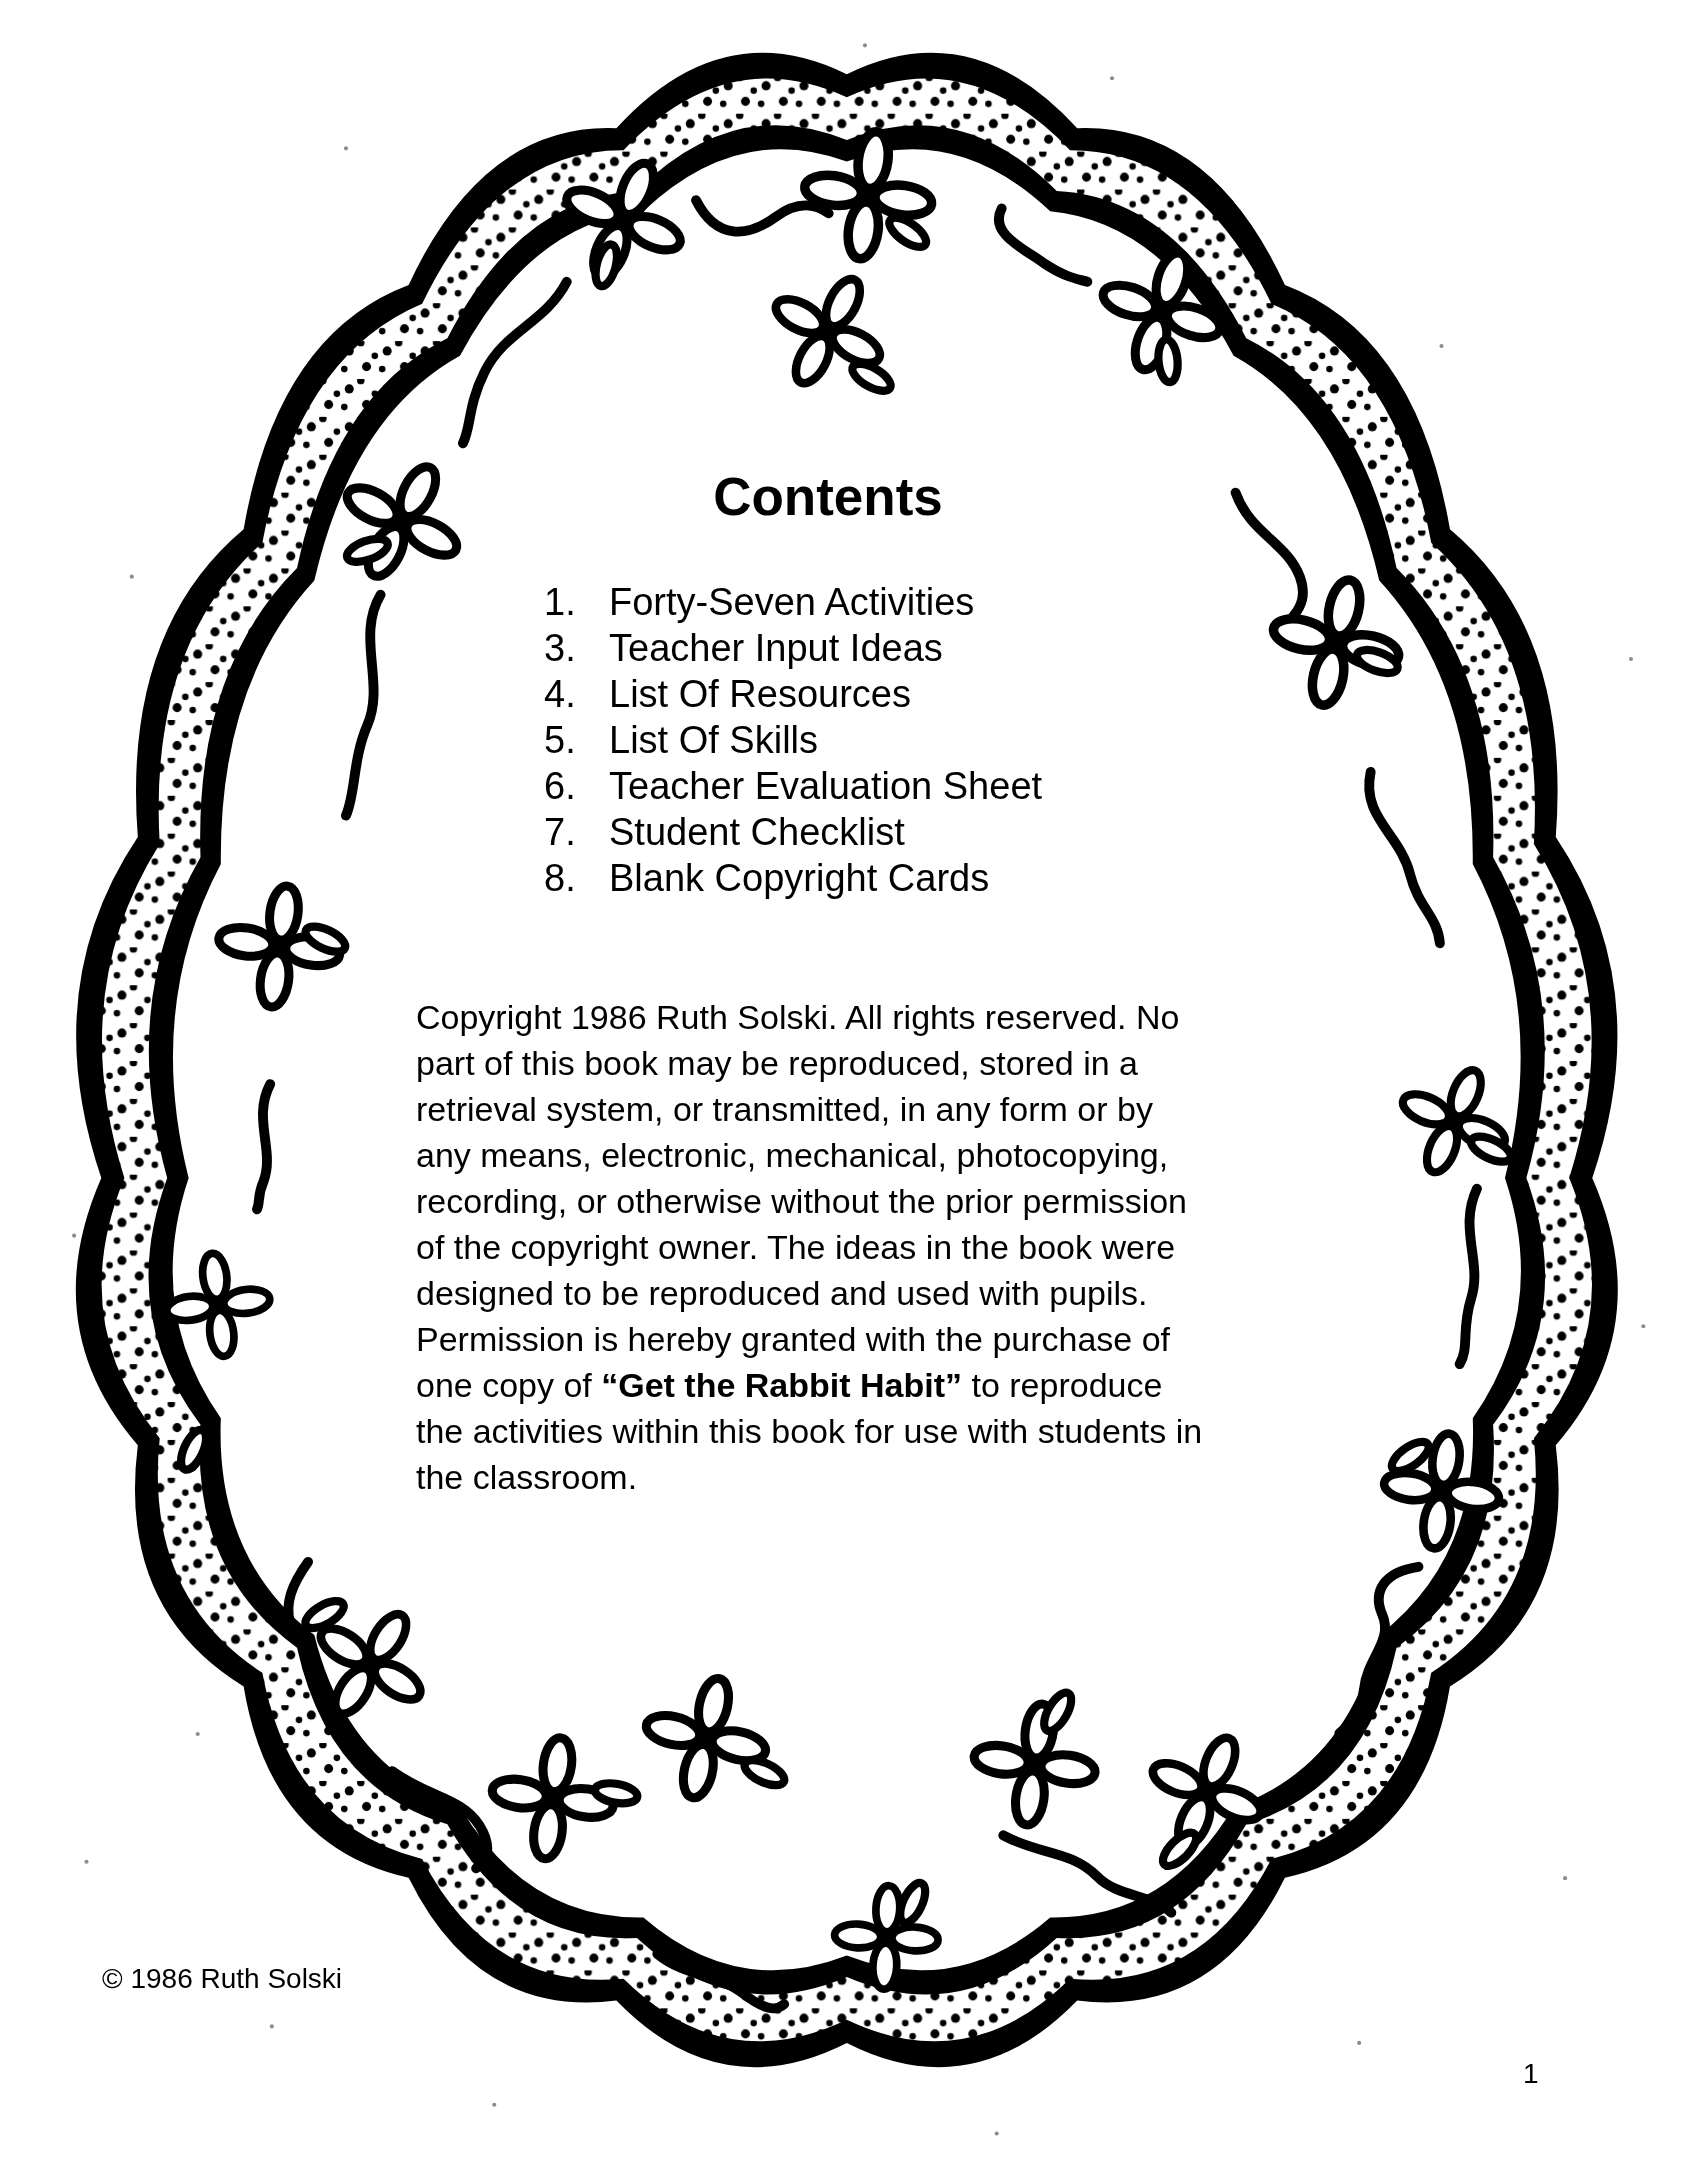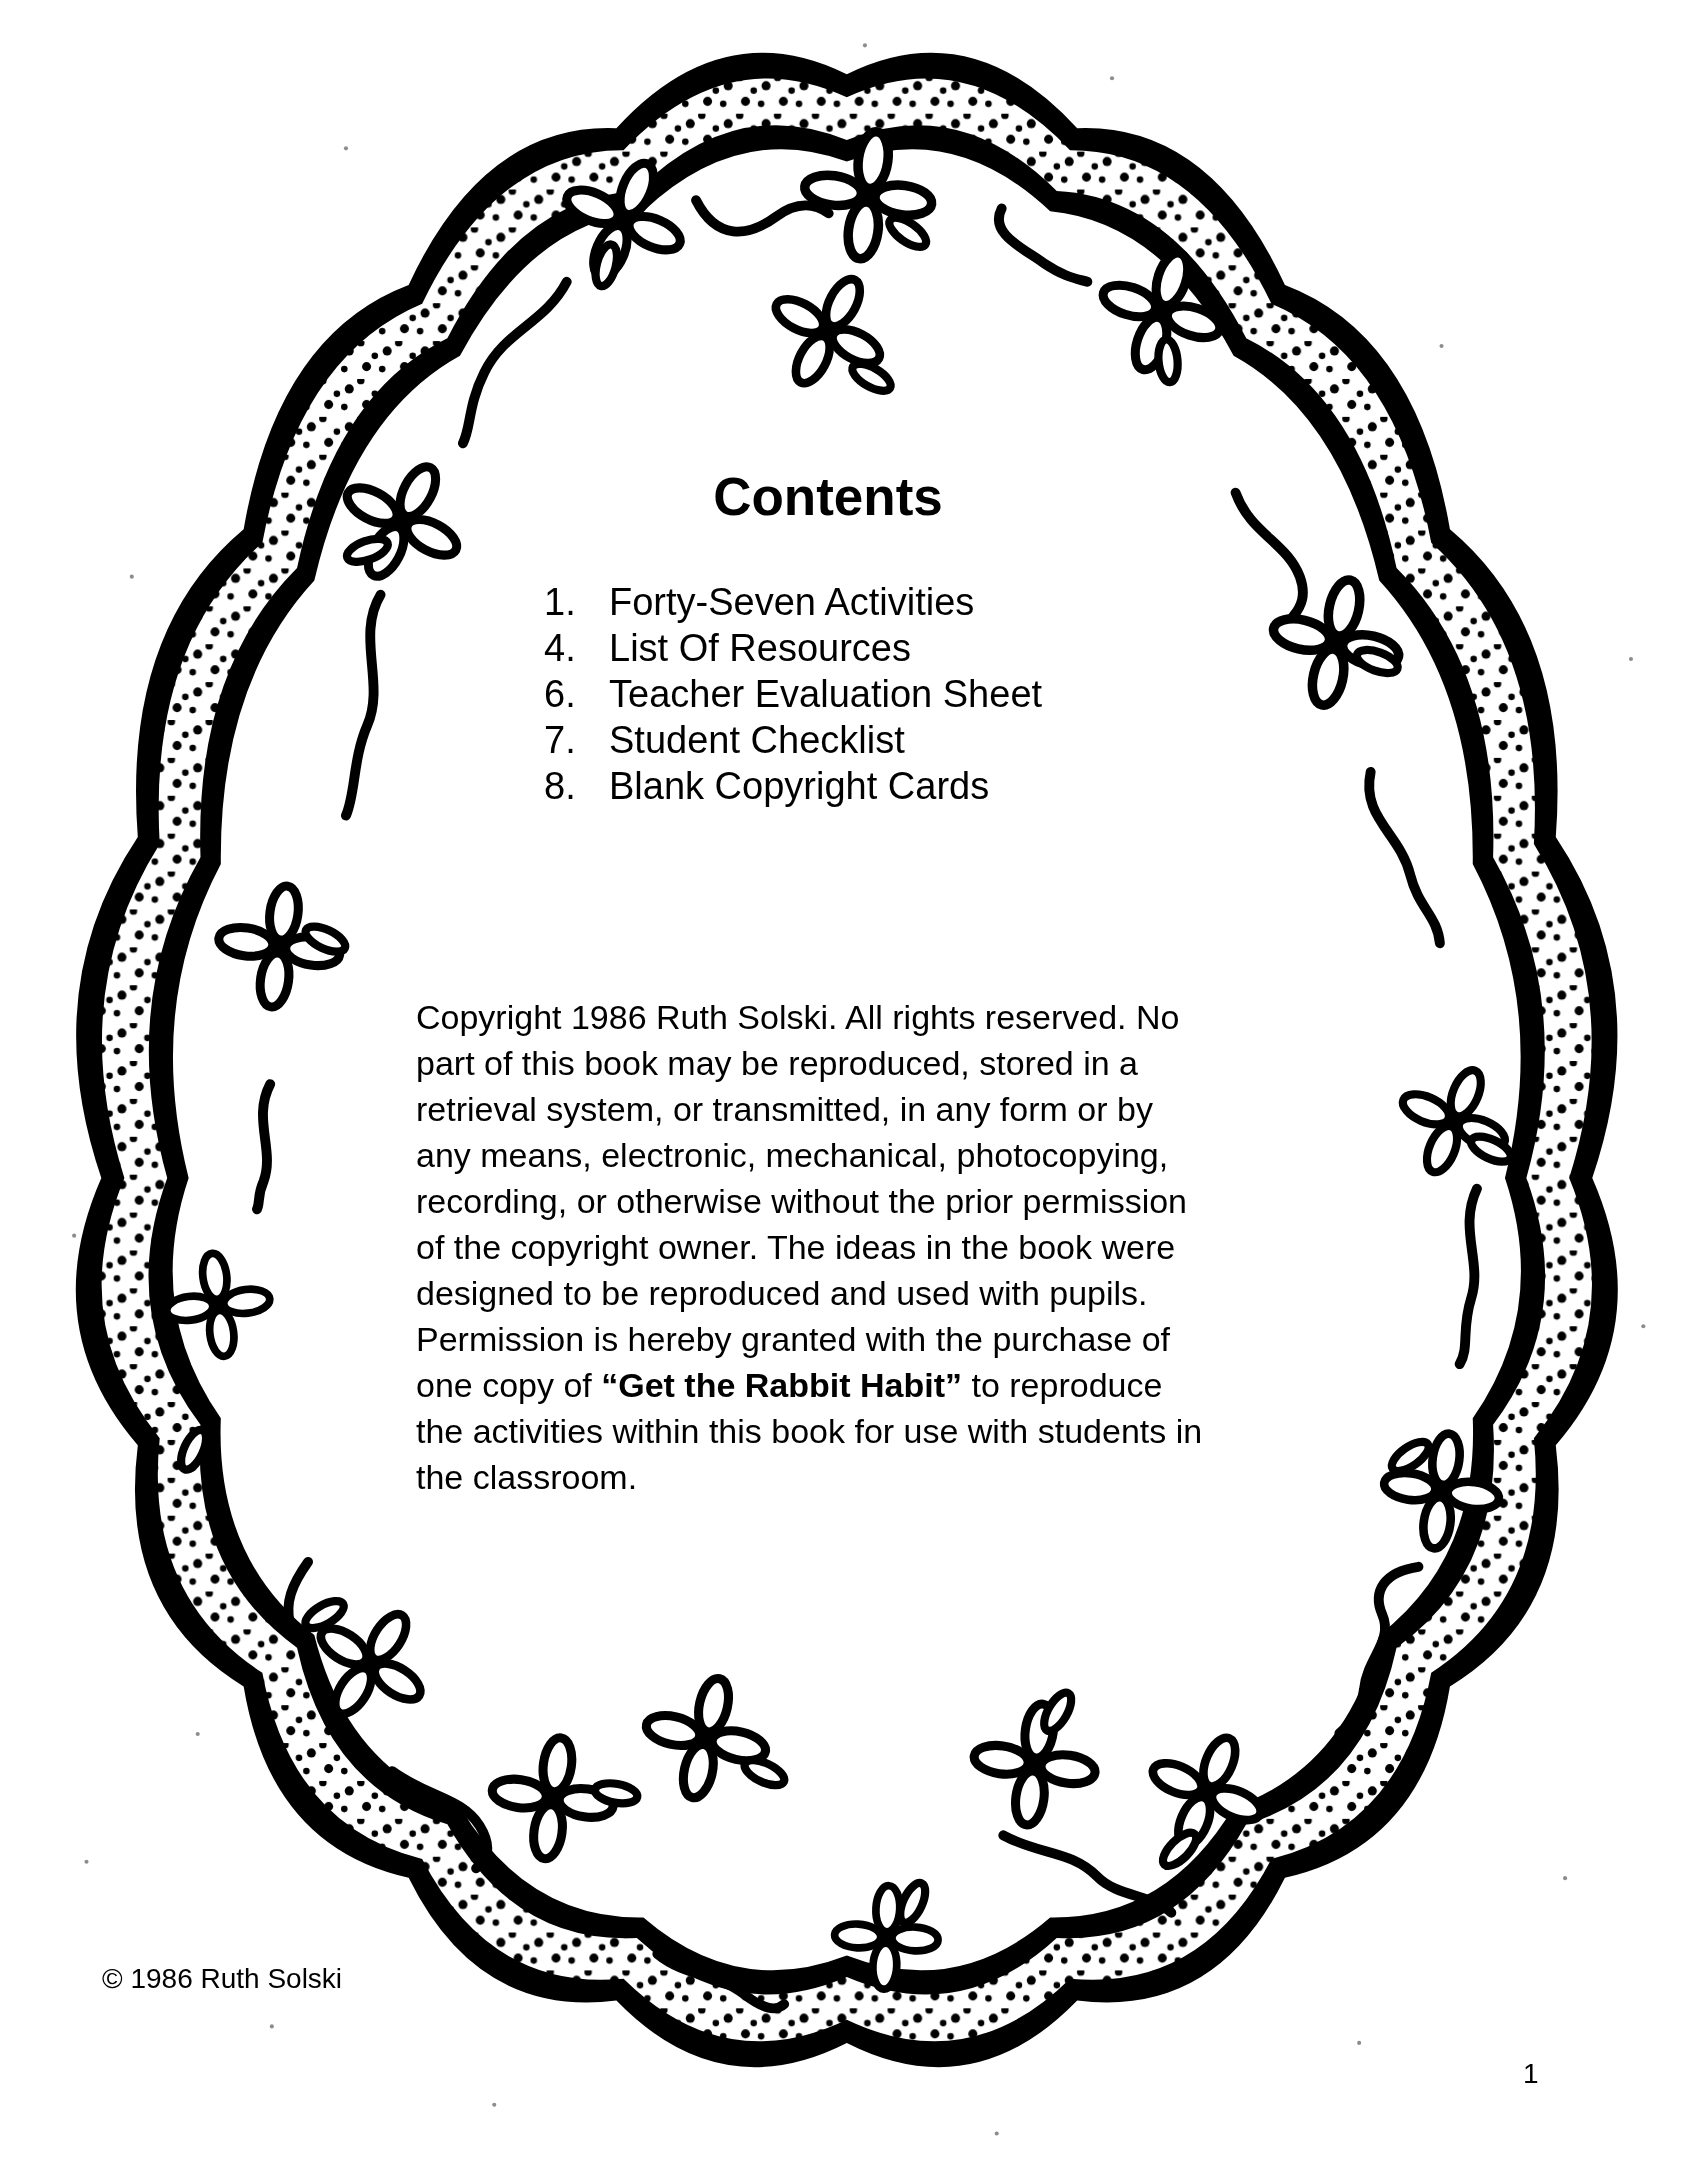--- a/index.html
+++ b/index.html
@@ -146,21 +146,23 @@
       <circle cx="105" cy="2260" r="2.5" fill="#000000" opacity="0.45"></circle>
       <circle cx="240" cy="2105" r="2.5" fill="#000000" opacity="0.45"></circle>
       <circle cx="1900" cy="2280" r="2.5" fill="#000000" opacity="0.45"></circle>
       <circle cx="1050" cy="55" r="2.5" fill="#000000" opacity="0.45"></circle>
     </svg>
 
   <div class="contents-heading">Contents</div>
 
   <div class="toc">
     <div class="toc-row"><span class="toc-num">1.</span><span class="toc-label">Forty-Seven Activities</span></div>
+    <div class="toc-row"><span class="toc-num">3.</span><span class="toc-label">Teacher Input Ideas</span></div>
     <div class="toc-row"><span class="toc-num">4.</span><span class="toc-label">List Of Resources</span></div>
+    <div class="toc-row"><span class="toc-num">5.</span><span class="toc-label">List Of Skills</span></div>
     <div class="toc-row"><span class="toc-num">6.</span><span class="toc-label">Teacher Evaluation Sheet</span></div>
     <div class="toc-row"><span class="toc-num">7.</span><span class="toc-label">Student Checklist</span></div>
     <div class="toc-row"><span class="toc-num">8.</span><span class="toc-label">Blank Copyright Cards</span></div>
   </div>
 
   <div class="copyright-para"><span>Copyright 1986 Ruth Solski. All rights reserved. No part of this book may be reproduced, stored in a retrieval system, or transmitted, in any form or by any means, electronic, mechanical, photocopying, recording, or otherwise without the prior permission of the copyright owner. The ideas in the book were designed to be reproduced and used with pupils. Permission is hereby granted with the purchase of one copy of </span><span class="bold">“Get the Rabbit Habit”</span><span> to reproduce the activities within this book for use with students in the classroom.</span></div>
 
   <div class="footer-left">© 1986 Ruth Solski</div>
 
   <div class="page-number">1</div>

